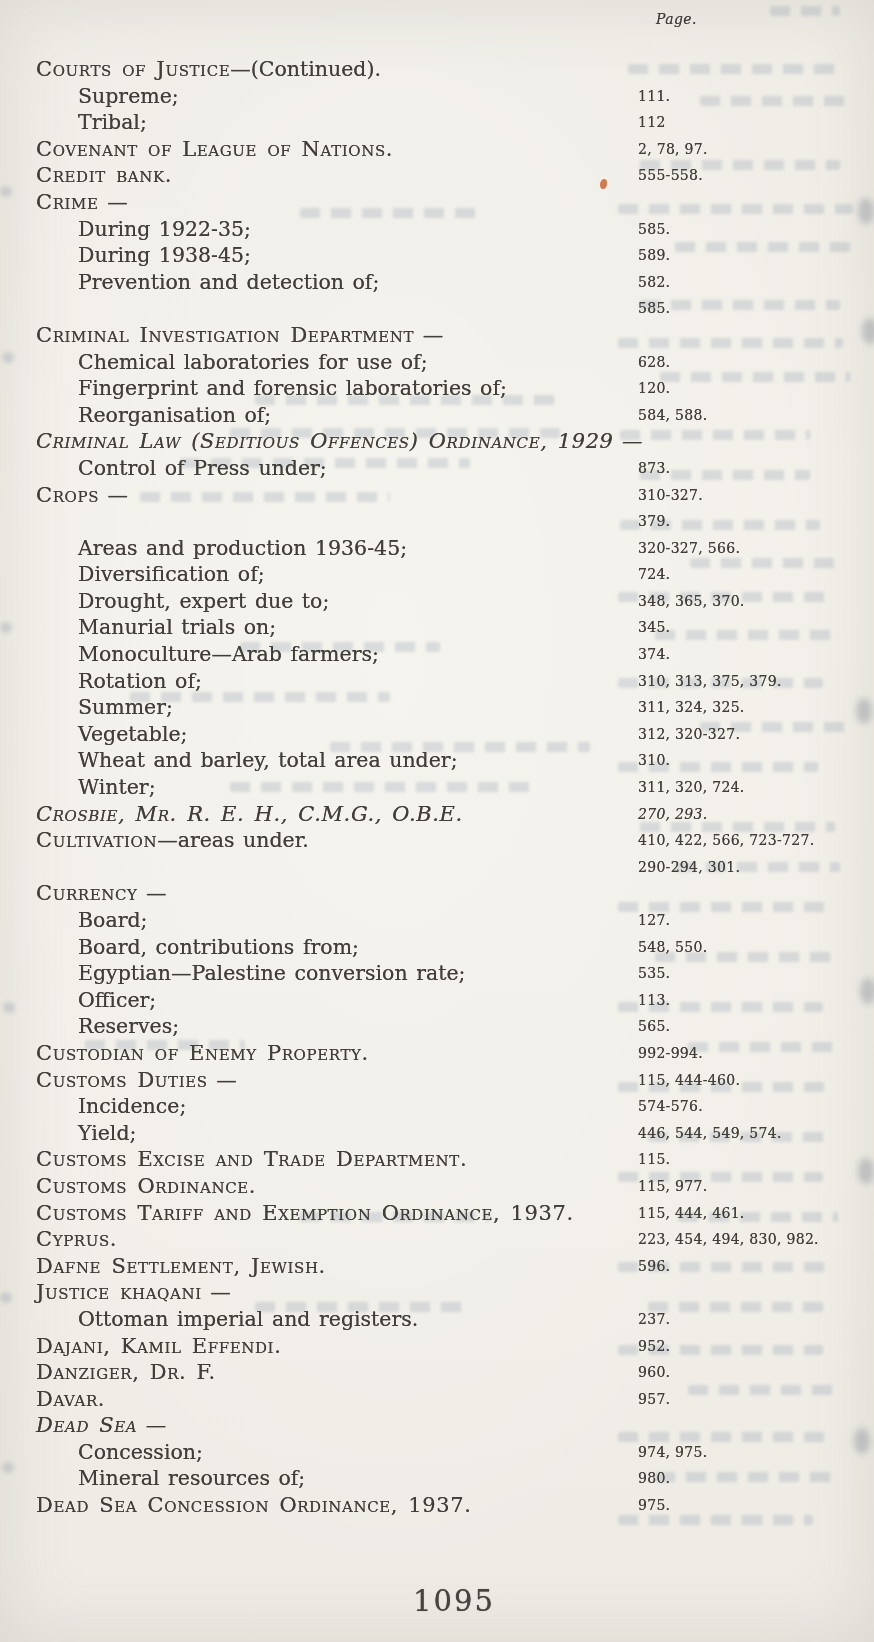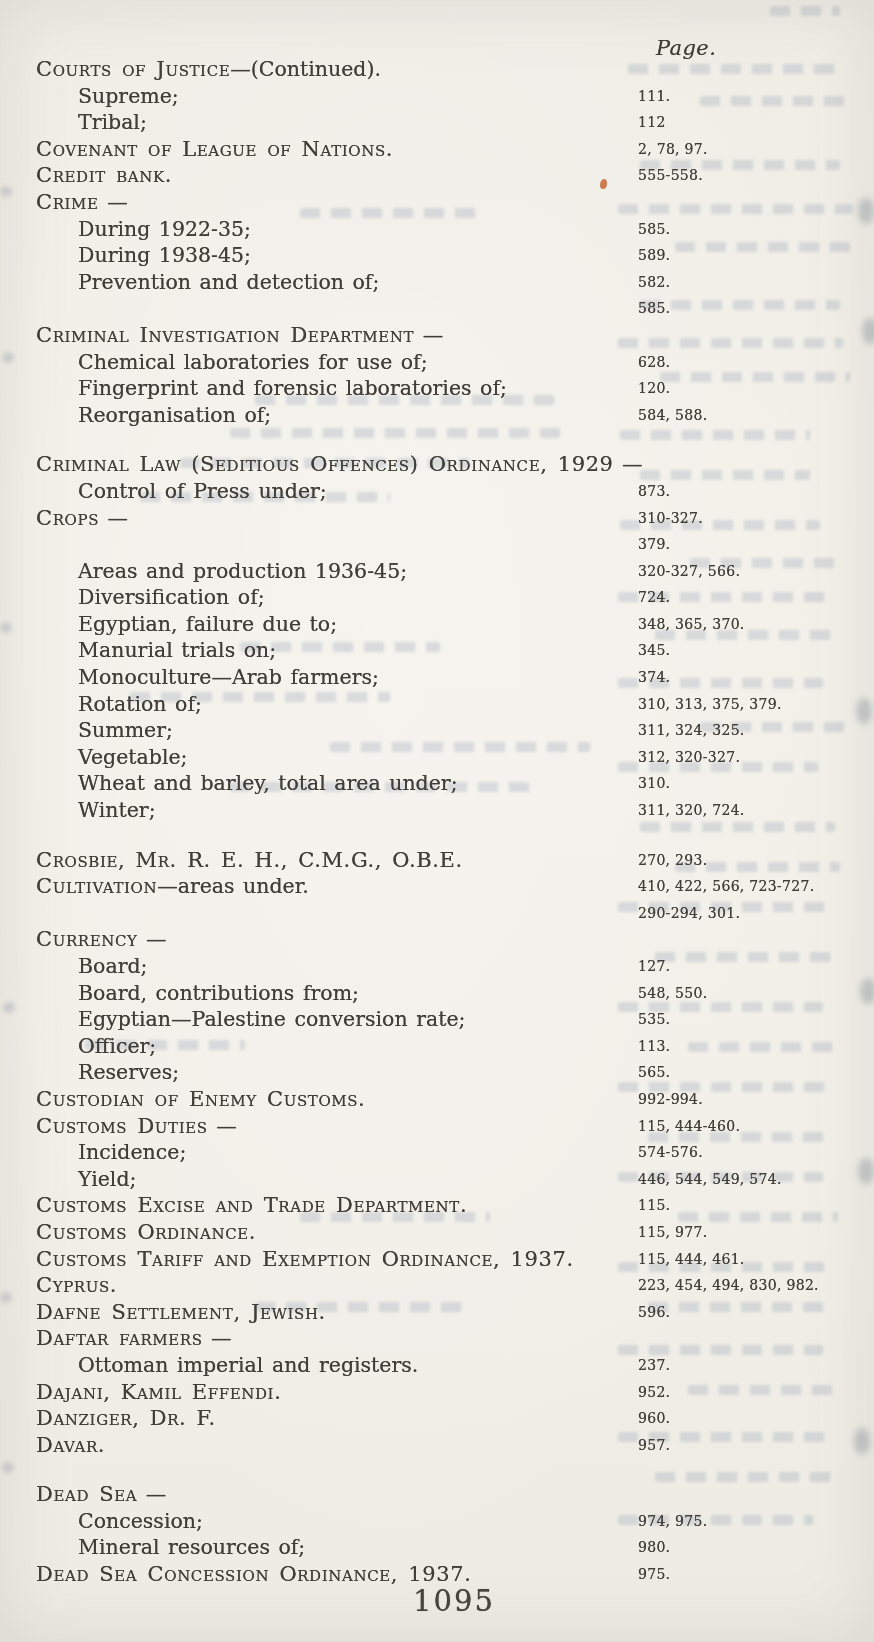--- a/index.html
+++ b/index.html
@@ -8,27 +8,27 @@
     width:874px; height:1642px;
     background:
       radial-gradient(ellipse at 45% 40%, rgba(255,255,255,0.25), rgba(0,0,0,0) 70%),
       linear-gradient(180deg, #efede6 0%, #f2f0e9 30%, #f1efe8 70%, #edebe4 100%);
     box-shadow: inset 0 0 70px rgba(118,112,100,0.16);
     overflow:hidden;
     font-family:"DejaVu Serif","Liberation Serif",serif;
     color:var(--ink,#413e39);
   }
   .page-header {
-    position:absolute; top:36px; left:656px;
-    font-style:italic; font-size:21px; letter-spacing:0.4px;
+    position:absolute; top:11px; left:656px;
+    font-style:italic; font-size:14px; letter-spacing:0.4px;
     text-shadow:0 0 0.6px rgba(60,55,48,0.75);
   }
   .entries { position:absolute; top:56px; left:0; width:826px; }
   .row { position:relative; height:26.6px; line-height:26.6px; white-space:nowrap; }
-  .row.gap { margin-top:23px; }
+  .row.gap { margin-top:0;font-style:italic; }
   .label { position:absolute; left:36px; top:0; text-shadow:0 0 0.6px rgba(60,55,48,0.8); }
   .row.indent .label { left:78px; }
   .sc {
     font-variant:small-caps;
     font-size:21px; letter-spacing:0.6px; word-spacing:3px;
   }
   .plain { font-size:20.5px; word-spacing:2px; }
   .pages {
     position:absolute; left:638px; top:0;
     font-size:14px; letter-spacing:0.3px;
@@ -199,21 +199,21 @@
       </div>
       <div class="row indent">
         <span class="label"><span class="plain">Areas and production 1936-45;</span></span>
         <span class="pages">320-327, 566.</span>
       </div>
       <div class="row indent">
         <span class="label"><span class="plain">Diversification of;</span></span>
         <span class="pages">724.</span>
       </div>
       <div class="row indent">
-        <span class="label"><span class="plain">Egyptian, failure due to;</span></span>
+        <span class="label"><span class="plain">Drought, expert due to;</span></span>
         <span class="pages">348, 365, 370.</span>
       </div>
       <div class="row indent">
         <span class="label"><span class="plain">Manurial trials on;</span></span>
         <span class="pages">345.</span>
       </div>
       <div class="row indent">
         <span class="label"><span class="plain">Monoculture—Arab farmers;</span></span>
         <span class="pages">374.</span>
       </div>
@@ -265,21 +265,21 @@
       </div>
       <div class="row indent">
         <span class="label"><span class="plain">Officer;</span></span>
         <span class="pages">113.</span>
       </div>
       <div class="row indent">
         <span class="label"><span class="plain">Reserves;</span></span>
         <span class="pages">565.</span>
       </div>
       <div class="row">
-        <span class="label"><span class="sc">Custodian of Enemy Customs.</span></span>
+        <span class="label"><span class="sc">Custodian of Enemy Property.</span></span>
         <span class="pages">992-994.</span>
       </div>
       <div class="row">
         <span class="label"><span class="sc">Customs Duties</span><span class="plain"> —</span></span>
         <span class="pages">115, 444-460.</span>
       </div>
       <div class="row indent">
         <span class="label"><span class="plain">Incidence;</span></span>
         <span class="pages">574-576.</span>
       </div>
@@ -301,21 +301,21 @@
       </div>
       <div class="row">
         <span class="label"><span class="sc">Cyprus.</span></span>
         <span class="pages">223, 454, 494, 830, 982.</span>
       </div>
       <div class="row">
         <span class="label"><span class="sc">Dafne Settlement, Jewish.</span></span>
         <span class="pages">596.</span>
       </div>
       <div class="row">
-        <span class="label"><span class="sc">Daftar farmers</span><span class="plain"> —</span></span>
+        <span class="label"><span class="sc">Justice khaqani</span><span class="plain"> —</span></span>
       </div>
       <div class="row indent">
         <span class="label"><span class="plain">Ottoman imperial and registers.</span></span>
         <span class="pages">237.</span>
       </div>
       <div class="row">
         <span class="label"><span class="sc">Dajani, Kamil Effendi.</span></span>
         <span class="pages">952.</span>
       </div>
       <div class="row">

